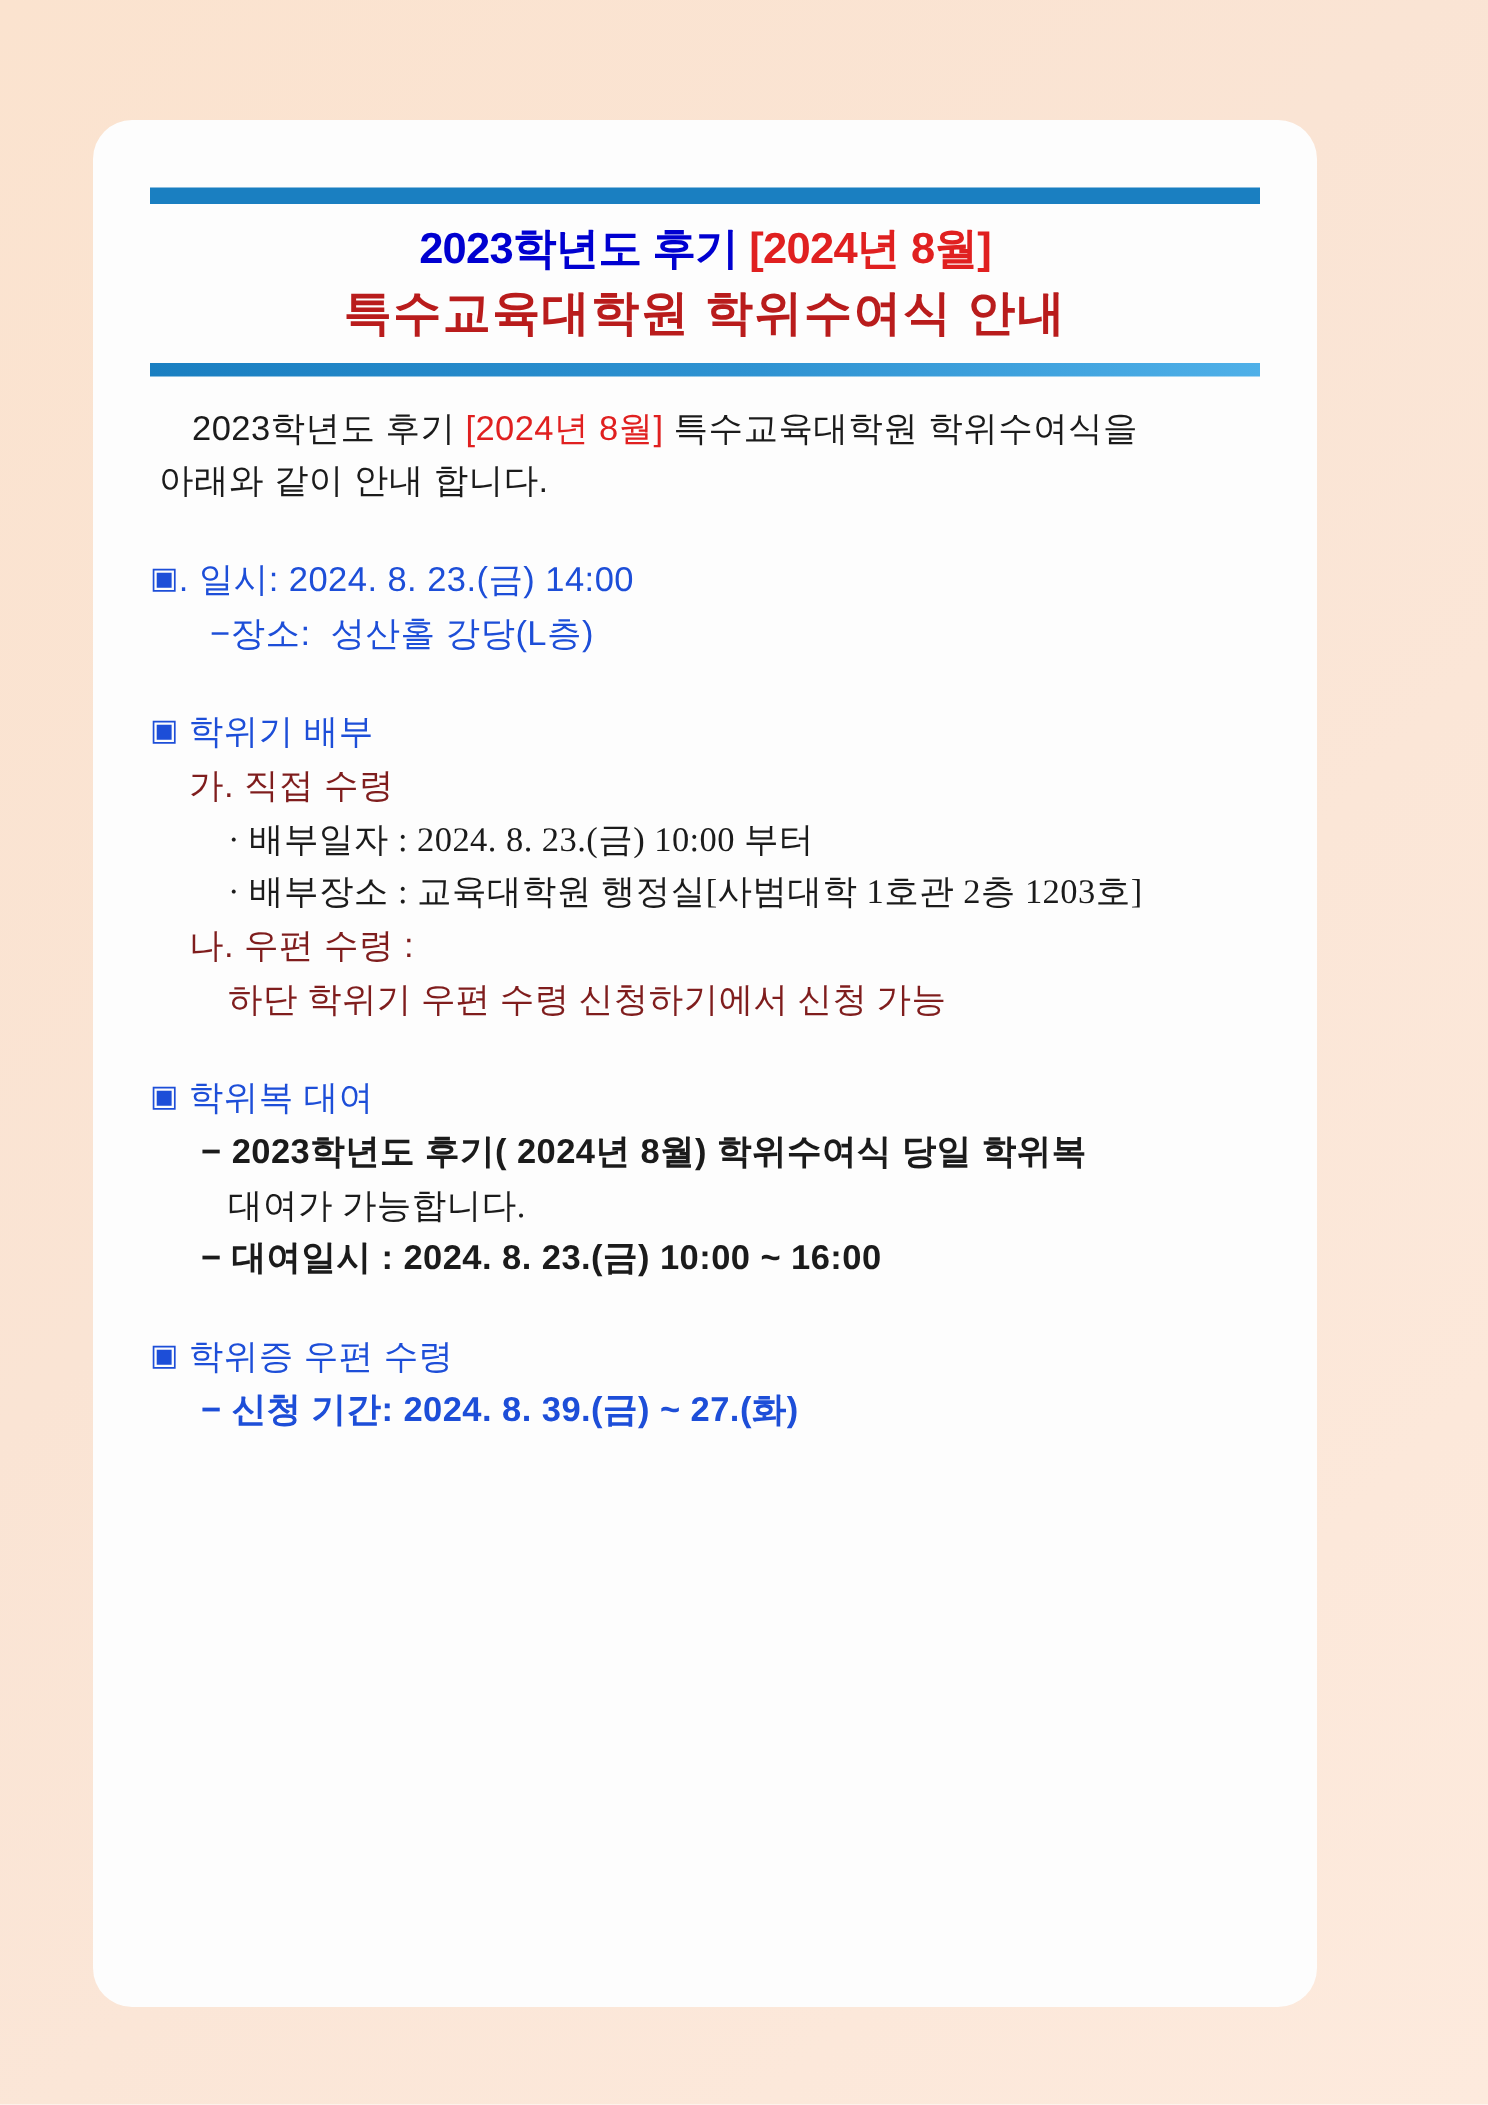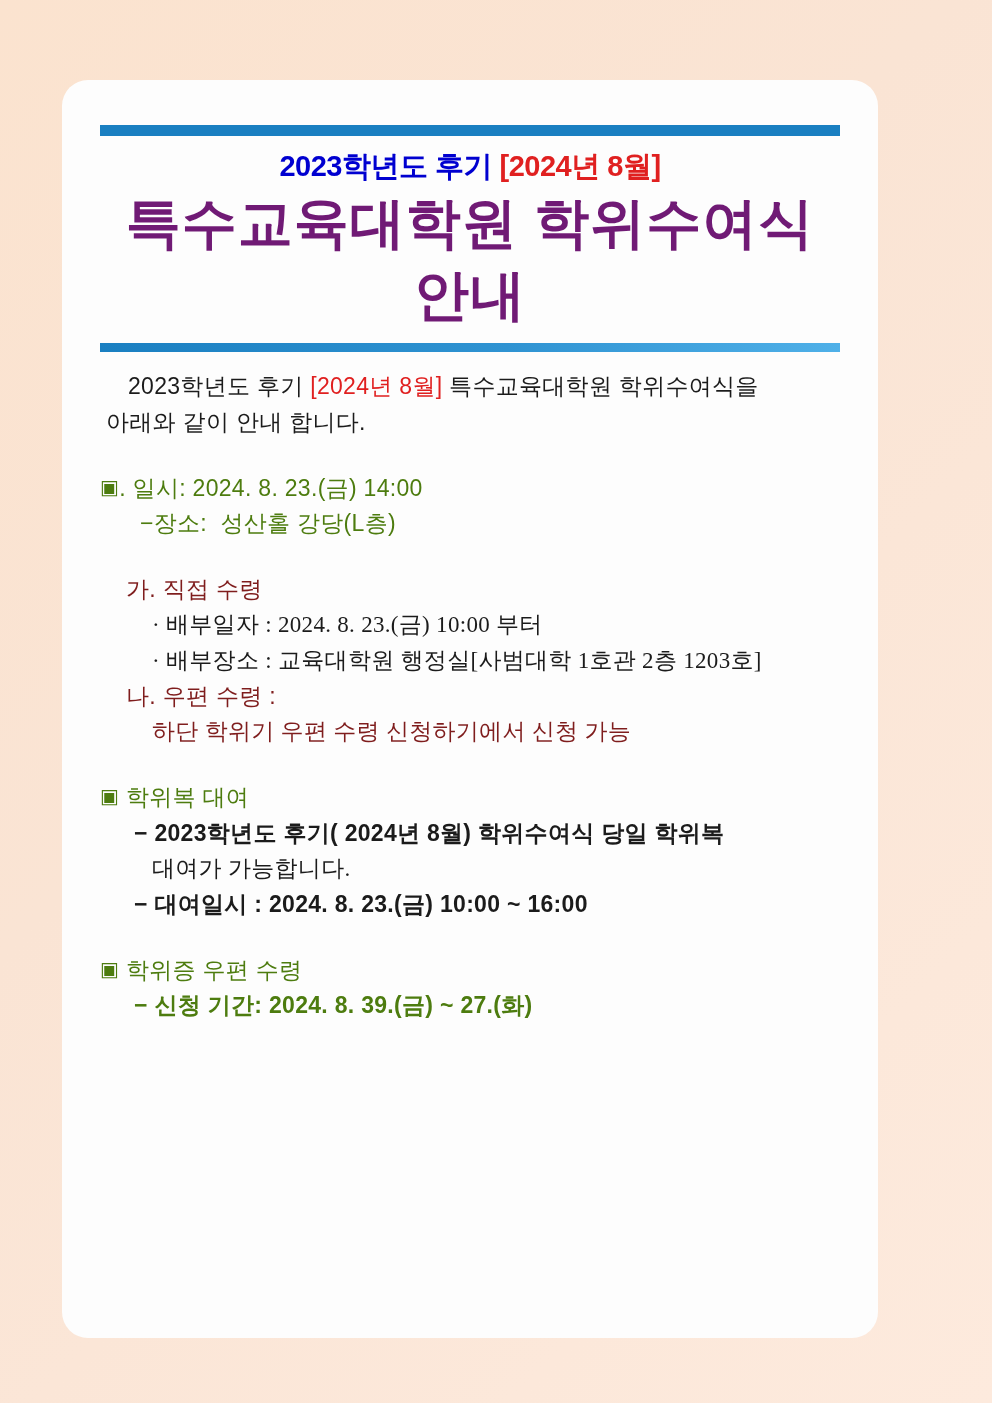--- a/index.html
+++ b/index.html
@@ -44,43 +44,43 @@
   }
   .title-line1 {
     font-size: 29px;
     font-weight: bold;
     letter-spacing: -0.5px;
     line-height: 1.25;
   }
   .t-blue { color: #0000d0; }
   .t-red { color: #e02020; }
   .title-line2 {
-    font-size: 55px;
+    font-size: 32px;
     font-weight: bold;
-    color: #701a75;
+    color: #b91c1c;
     letter-spacing: 1px;
     line-height: 1.3;
     margin-top: 4px;
   }
   .body {
     margin-top: 17px;
     font-size: 23px;
     line-height: 1.55;
     color: #1b1b1b;
     letter-spacing: 0.3px;
   }
   .intro {
     margin: 0 0 0 6px;
     text-indent: 22px;
   }
   .intro .t-red { color: #e02020; }
   .sect {
     margin-top: 30px;
   }
-  .blue { color: #4d7c0f; }
+  .blue { color: #1d4ed8; }
   .red { color: #7f1d1d; }
   .line {
     white-space: pre;
   }
   .ind1 { padding-left: 40px; }
   .ind2 { padding-left: 26px; }
   .ind3 { padding-left: 52px; font-family: Liberation Serif, serif; }
   .ind-sub { padding-left: 34px; font-weight: bold; }
   .b-mark {
     font-size: 20px;
@@ -105,20 +105,21 @@
     <div class="body">
 
       <p class="intro"><span>2023학년도 후기 </span><span class="t-red">[2024년 8월]</span><span> 특수교육대학원 학위수여식을</span><br><span>아래와 같이 안내 합니다.</span></p>
 
       <div class="sect">
         <div class="line blue"><span class="b-mark">▣</span><span>. 일시: 2024. 8. 23.(금) 14:00</span></div>
         <div class="line blue ind1">−장소:  성산홀 강당(L층)</div>
       </div>
 
       <div class="sect">
+        <div class="line blue"><span class="b-mark">▣</span><span> 학위기 배부</span></div>
         <div class="line red ind2">가. 직접 수령</div>
         <div class="line ind3">· 배부일자 : 2024. 8. 23.(금) 10:00 부터</div>
         <div class="line ind3">· 배부장소 : 교육대학원 행정실[사범대학 1호관 2층 1203호]</div>
         <div class="line red ind2">나. 우편 수령 :</div>
         <div class="line red ind3">하단 학위기 우편 수령 신청하기에서 신청 가능</div>
       </div>
 
       <div class="sect">
         <div class="line blue"><span class="b-mark">▣</span><span> 학위복 대여</span></div>
         <div class="line ind-sub">− 2023학년도 후기( 2024년 8월) 학위수여식 당일 학위복</div>

